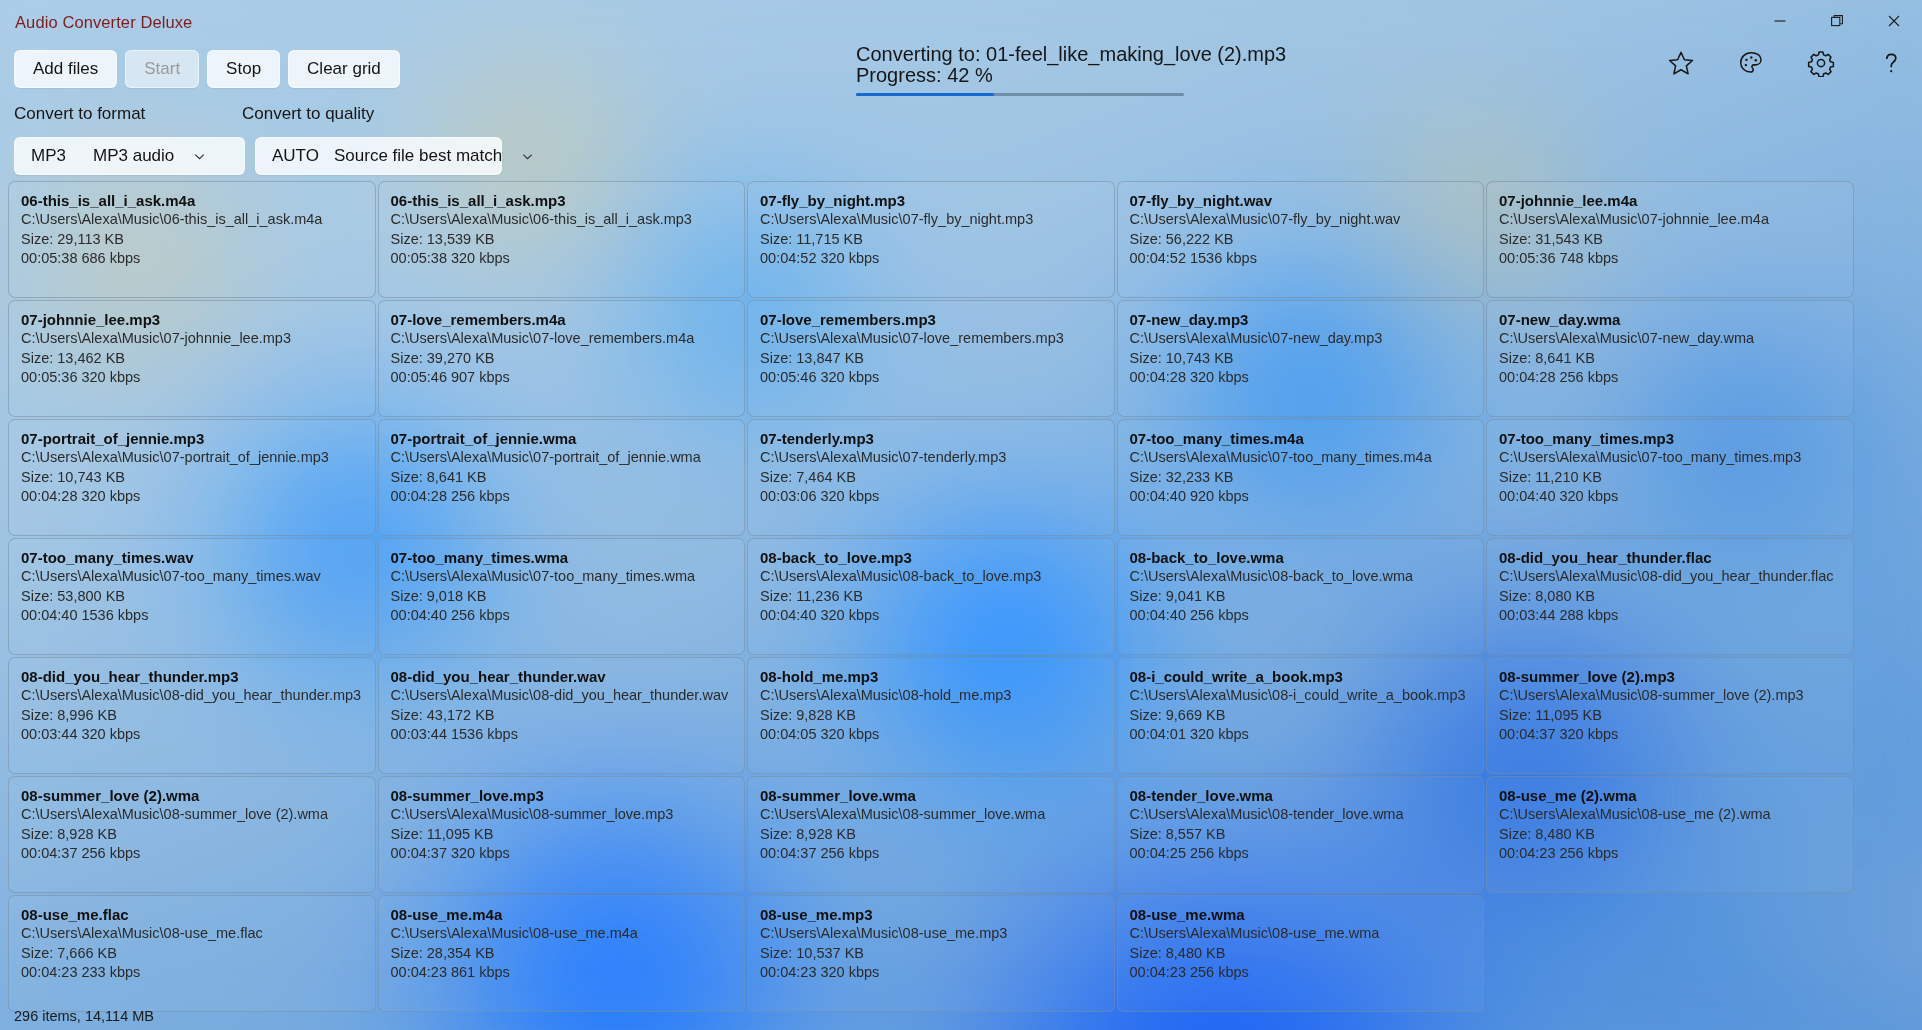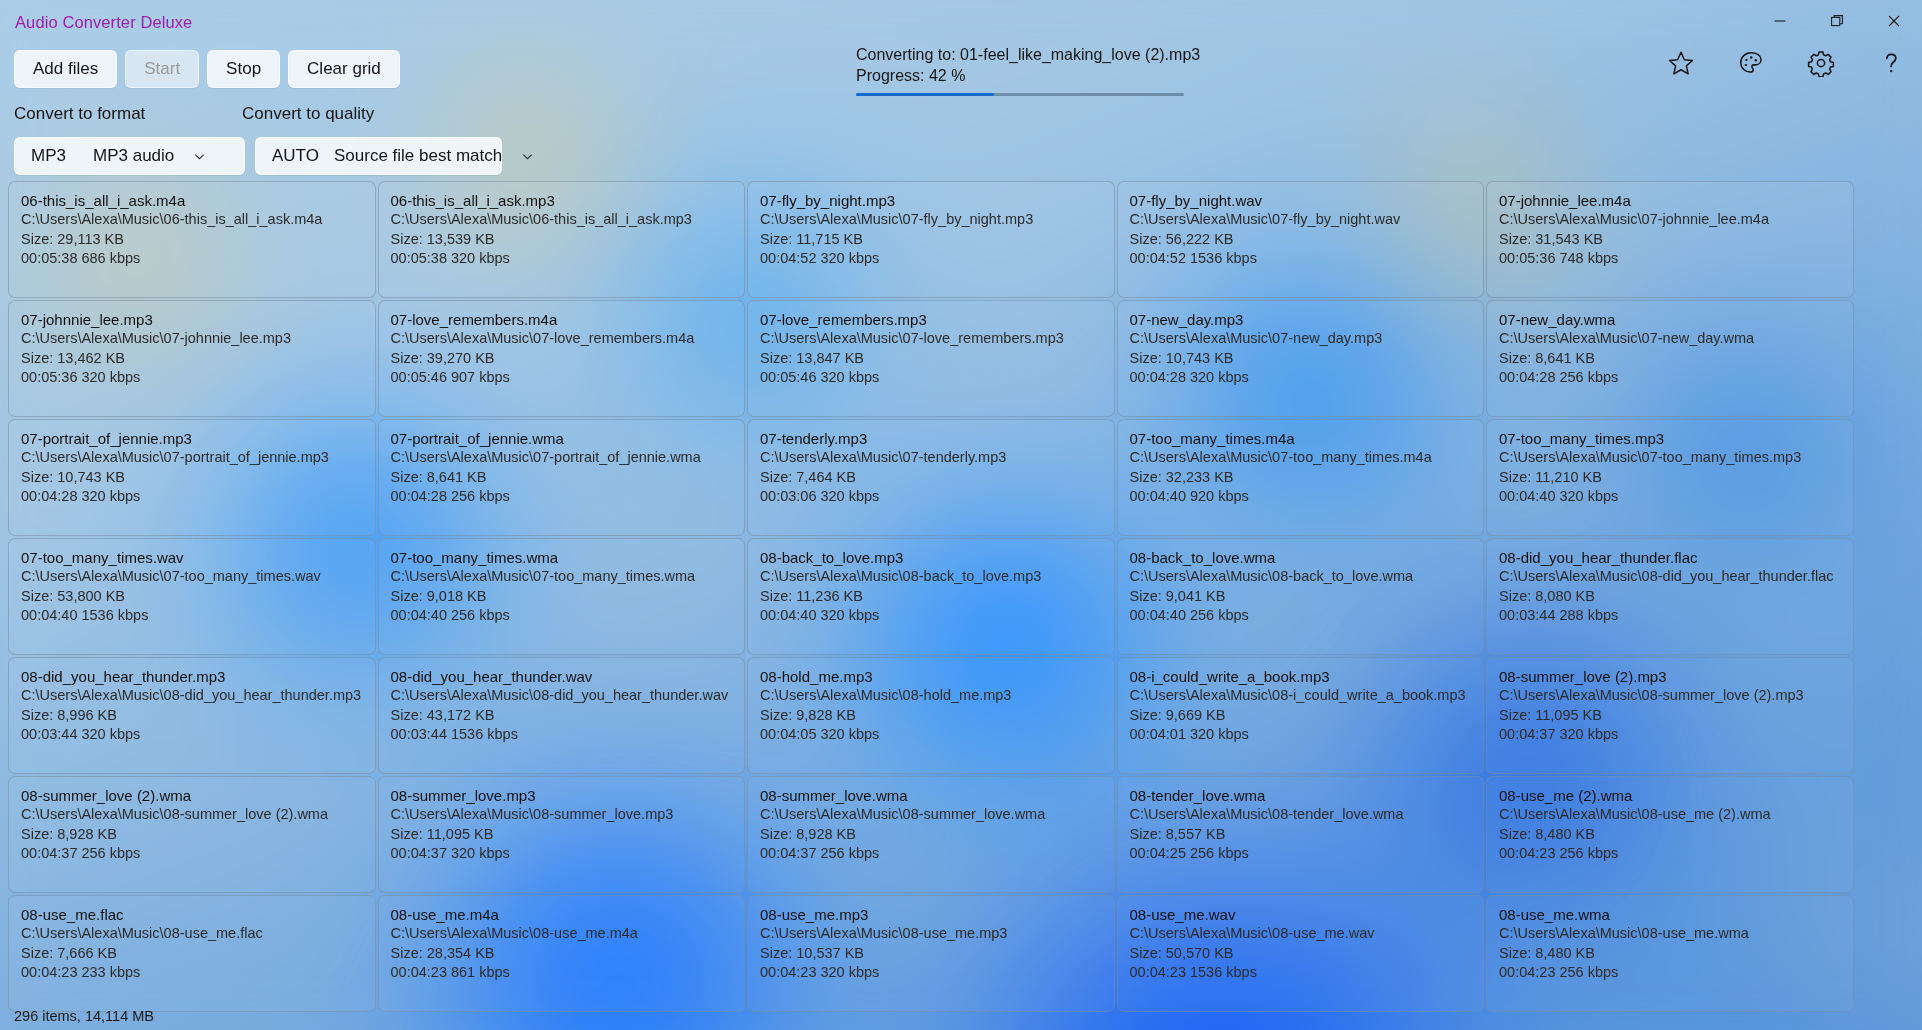--- a/index.html
+++ b/index.html
@@ -47,21 +47,21 @@
 
   #content-layer { position: relative; z-index: 2; width: 100%; height: 100%; }
 
   
   #titlebar {
     position: absolute; top: 0; left: 0;
     width: 100%; height: 46px;
   }
   #app-title {
     position: absolute; left: 15px; top: 13px;
-    font-size: 16.5px; color: #a21caf; letter-spacing: .1px;
+    font-size: 16.5px; color: #7f1d1d; letter-spacing: .1px;
     white-space: nowrap;
   }
   .wincontrols { position: absolute; right: 0; top: 0; display: flex; }
   .wincontrol {
     width: 57px; height: 42px;
     display: flex; align-items: center; justify-content: center;
     color: #1d1d1d;
   }
   .wincontrol svg { display: block; }
 
@@ -81,21 +81,21 @@
     box-shadow: 0 1px 1px rgba(0,0,0,0.06);
   }
   .tbtn.disabled { color: #9a9a9a; background: rgba(255,255,255,0.52); }
 
   
   #progress-block {
     position: absolute;
     left: 856px; top: 44px;
     width: 330px;
   }
-  .prog-line { font-size: 16px; color: #161616; white-space: nowrap; line-height: 21px; }
+  .prog-line { font-size: 20px; color: #161616; white-space: nowrap; line-height: 21px; }
   .prog-label { }
   #progress-track {
     margin-top: 7px;
     width: 328px; height: 3px;
     background: rgba(40,60,80,0.40);
     position: relative;
     border-radius: 2px;
   }
   #progress-fill {
     position: absolute; left: 0; top: 0; height: 3px;
@@ -153,21 +153,21 @@
     height: 117px;
     margin: 0 2px 2px 0;
     border: 1px solid rgba(120,140,160,0.55);
     border-radius: 7px;
     padding: 9px 12px 0 12px;
     background: rgba(255,255,255,0.045);
     overflow: hidden;
   }
   .card-name {
     font-size: 15px;
-    font-weight: normal;
+    font-weight: bold;
     color: #111111;
     line-height: 19px;
     white-space: nowrap;
     overflow: hidden;
   }
   .card-path {
     font-size: 14.5px;
     color: #2b2b2b;
     line-height: 19.5px;
     word-break: break-all;
@@ -495,26 +495,20 @@
           <div class="card-size">Size: 28,354 KB</div>
           <div class="card-meta">00:04:23  861 kbps</div>
         </div>
         <div class="card">
           <div class="card-name">08-use_me.mp3</div>
           <div class="card-path">C:\Users\Alexa\Music\08-use_me.mp3</div>
           <div class="card-size">Size: 10,537 KB</div>
           <div class="card-meta">00:04:23  320 kbps</div>
         </div>
         <div class="card">
-          <div class="card-name">08-use_me.wav</div>
-          <div class="card-path">C:\Users\Alexa\Music\08-use_me.wav</div>
-          <div class="card-size">Size: 50,570 KB</div>
-          <div class="card-meta">00:04:23  1536 kbps</div>
-        </div>
-        <div class="card">
           <div class="card-name">08-use_me.wma</div>
           <div class="card-path">C:\Users\Alexa\Music\08-use_me.wma</div>
           <div class="card-size">Size: 8,480 KB</div>
           <div class="card-meta">00:04:23  256 kbps</div>
         </div>
       </div>
 
     <div id="statusbar">
       <div id="status-text">296 items, 14,114 MB</div>
     </div>

